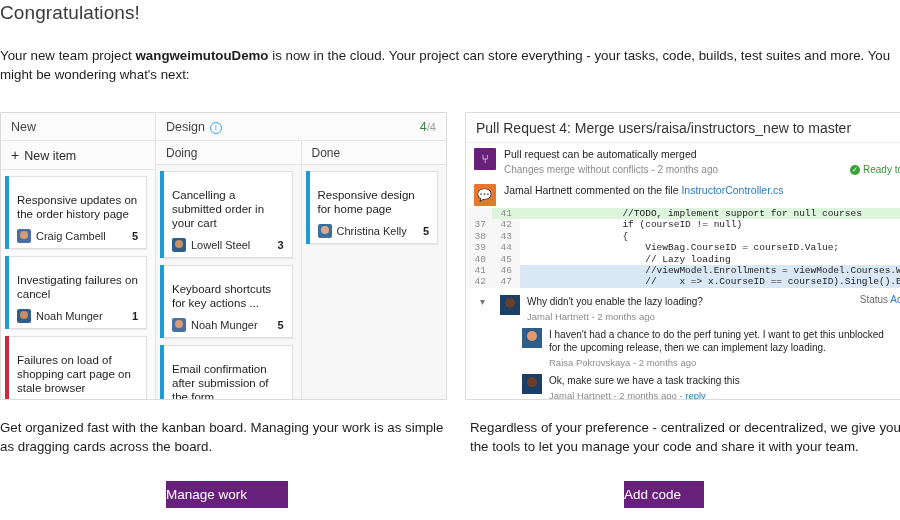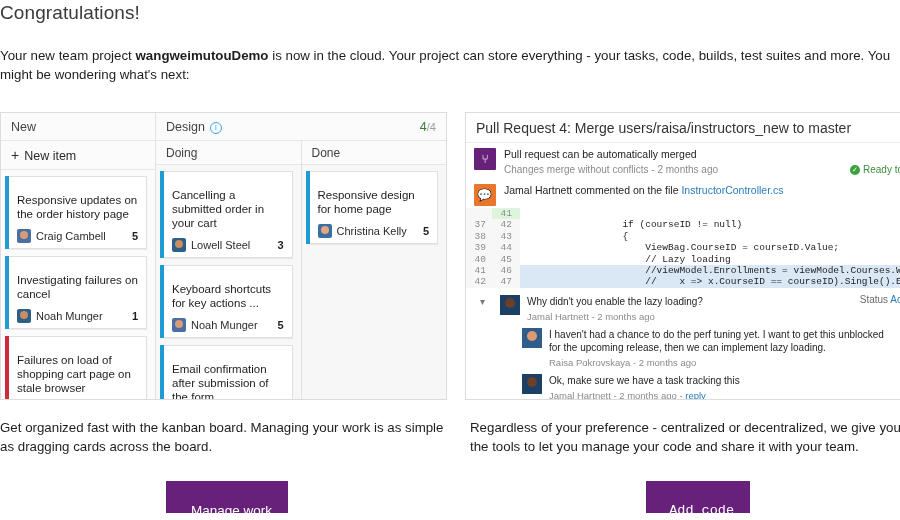--- a/index.html
+++ b/index.html
@@ -196,26 +196,26 @@
     position: absolute; top: 418px;
     font-size: 13.3px; line-height: 19px; color: #1e1e1e;
   }
   .cap-left  { left: 0;   width: 450px; }
   .cap-right { left: 470px; width: 435px; }
 
   .btn {
     position: absolute; top: 481px;
     background: #68217a; color: #ffffff;
     font-size: 13.5px;
-    border: none; padding: 16px;
+    border: none; padding: 0;
     height: 27px; line-height: 27px;
-    text-align: right; cursor: pointer;
+    text-align: left; cursor: pointer;
   }
   .btn-left  { left: 166px; width: 122px; }
-  .btn-right { left: 646px; width: 104px; font-family: Liberation Mono, monospace; }
+  .btn-right { left: 624px; width: 80px; }
 </style>
 </head>
 <body>
 
 <div class="page">
 
   <div class="congrats">Congratulations!</div>
 
   <div class="intro"><span>Your new team project </span><b>wangweimutouDemo</b><span> is now in the cloud. Your project can store everything - your tasks, code, builds, test suites and more. You might be wondering what's next:</span></div>
 
@@ -339,20 +339,21 @@
         <div class="pr-row-body">
           <div class="pr-line1"><span>Jamal Hartnett commented on the file </span><span class="pr-link">InstructorController.cs</span></div>
         </div>
       </div>
 
       <div class="diff">
 
         <div class="code-line add">
           <span class="ln"></span>
           <span class="ln2">41</span>
+          <span class="code">            //TODO, implement support for null courses</span>
         </div>
         <div class="code-line">
           <span class="ln">37</span>
           <span class="ln2">42</span>
           <span class="code">            if (courseID != null)</span>
         </div>
         <div class="code-line">
           <span class="ln">38</span>
           <span class="ln2">43</span>
           <span class="code">            {</span>

